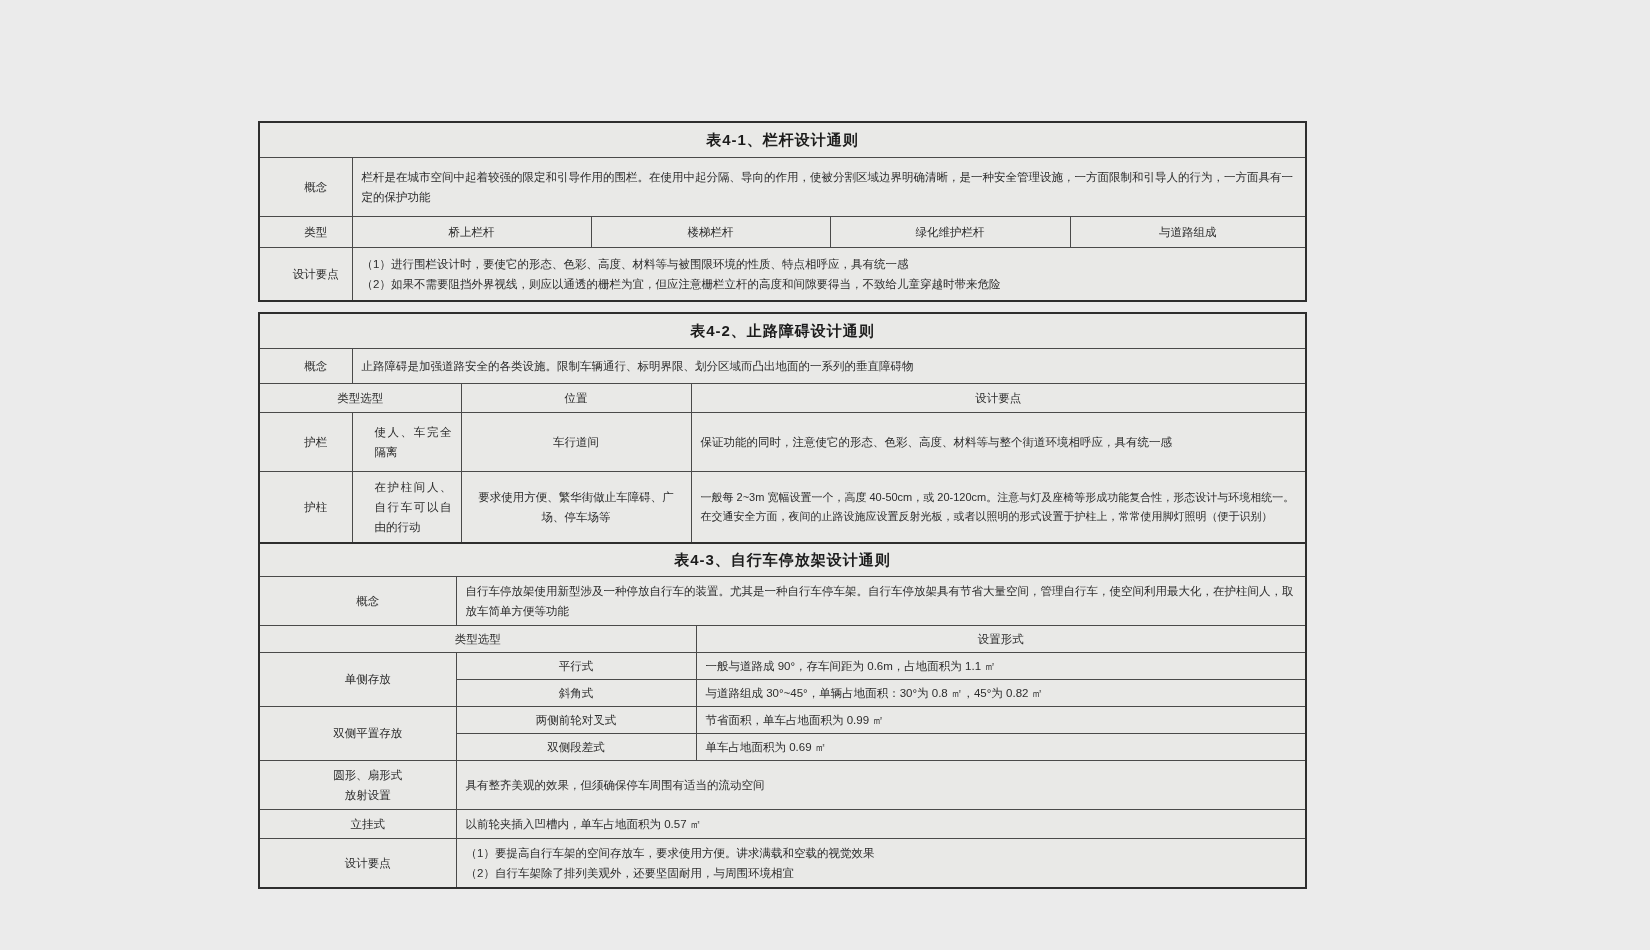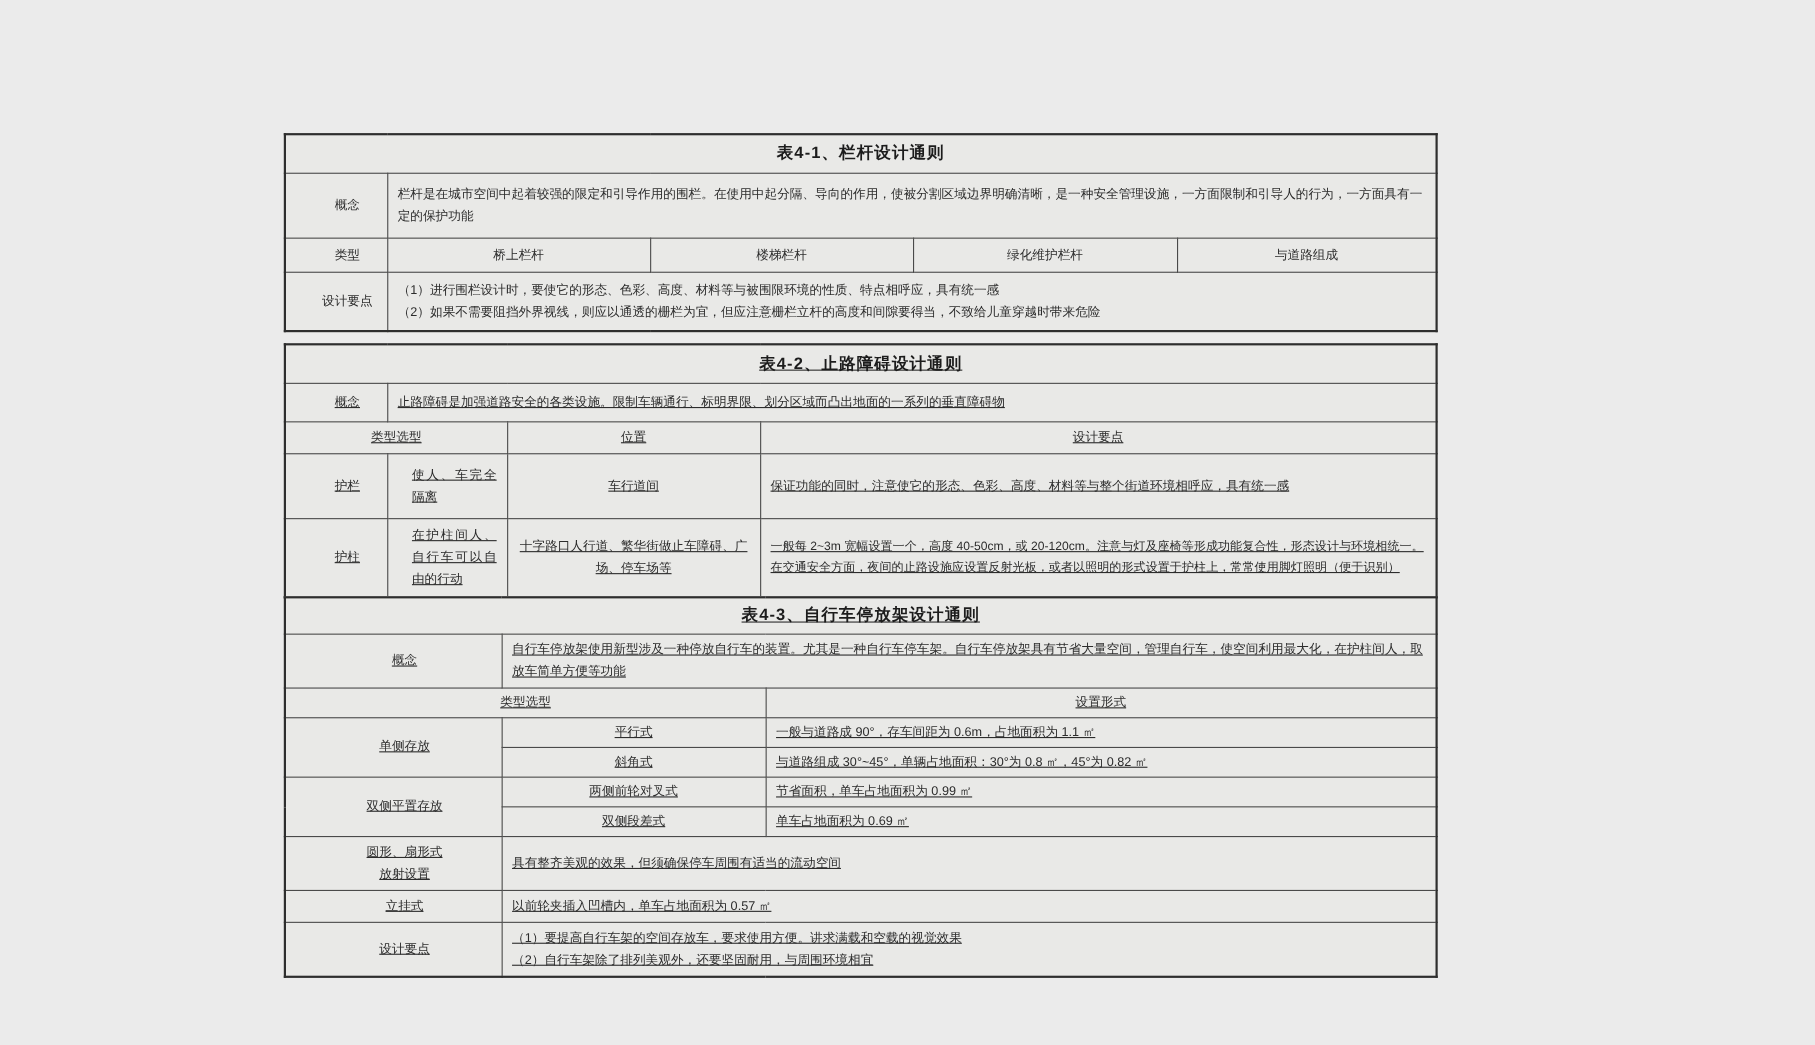--- a/index.html
+++ b/index.html
@@ -6,21 +6,21 @@
   .page{
     position:relative;
     width:1650px;height:950px;
     background:#ebebeb;
     font-family:"Liberation Sans","DejaVu Sans",sans-serif;
     color:#2c2c2c;
     overflow:hidden;
   }
   .doc{position:absolute;left:258px;width:1049px;}
   #doc1{top:121px;}
-  #doc2{top:312px;text-decoration:underline;}
+  #doc2{top:312px;}
   table{
     border-collapse:collapse;
     width:100%;
     table-layout:fixed;
     background:#e9e9e7;
     border:2px solid #2e2e2e;
   }
   #table3{margin-top:-2px;}
   td{
     border:1px solid #4a4a4a;
@@ -108,21 +108,21 @@
       </tr>
       <tr>
         <td class="lab" style="height:54px">护栏</td>
         <td class="jus">使人、车完全隔离</td>
         <td class="ctr">车行道间</td>
         <td class="txt">保证功能的同时，注意使它的形态、色彩、高度、材料等与整个街道环境相呼应，具有统一感</td>
       </tr>
       <tr>
         <td class="lab" style="height:66px">护柱</td>
         <td class="jus">在护柱间人、自行车可以自由的行动</td>
-        <td class="ctr">十字路口人行道、繁华街做止车障碍、广场、停车场等</td>
+        <td class="ctr">要求使用方便、繁华街做止车障碍、广场、停车场等</td>
         <td class="txt" style="font-size:11px">
           <span class="ln">一般每 2~3m 宽幅设置一个，高度 40-50cm，或 20-120cm。注意与灯及座椅等形成功能复合性，形态设计与环境相统一。</span>
           <span class="ln">在交通安全方面，夜间的止路设施应设置反射光板，或者以照明的形式设置于护柱上，常常使用脚灯照明（便于识别）</span>
         </td>
       </tr>
     </tbody>
       </table>
 
     <table id="table3">
       <colgroup>

